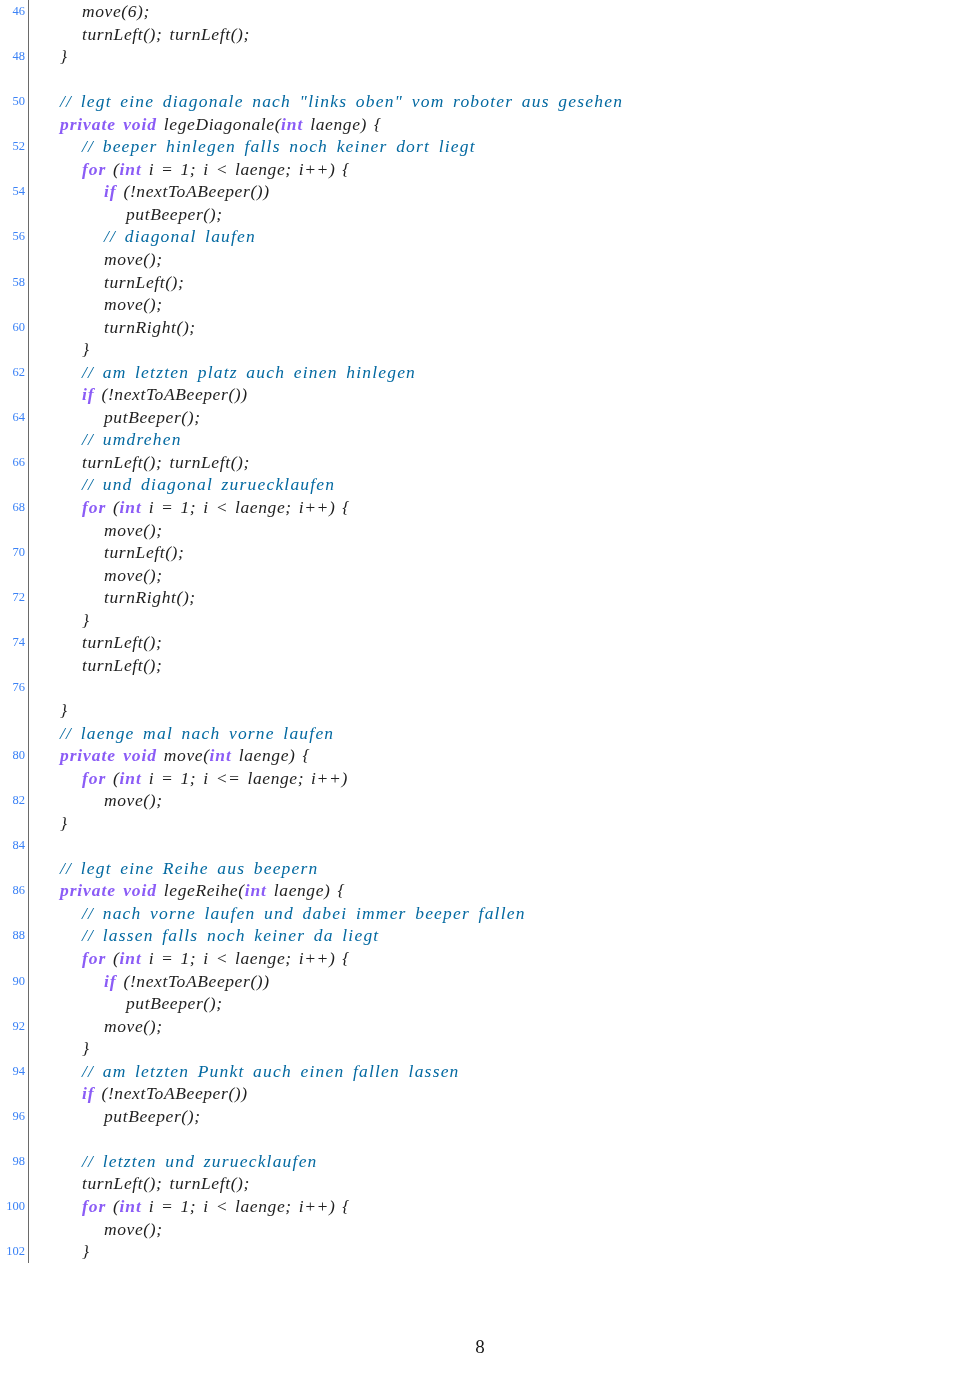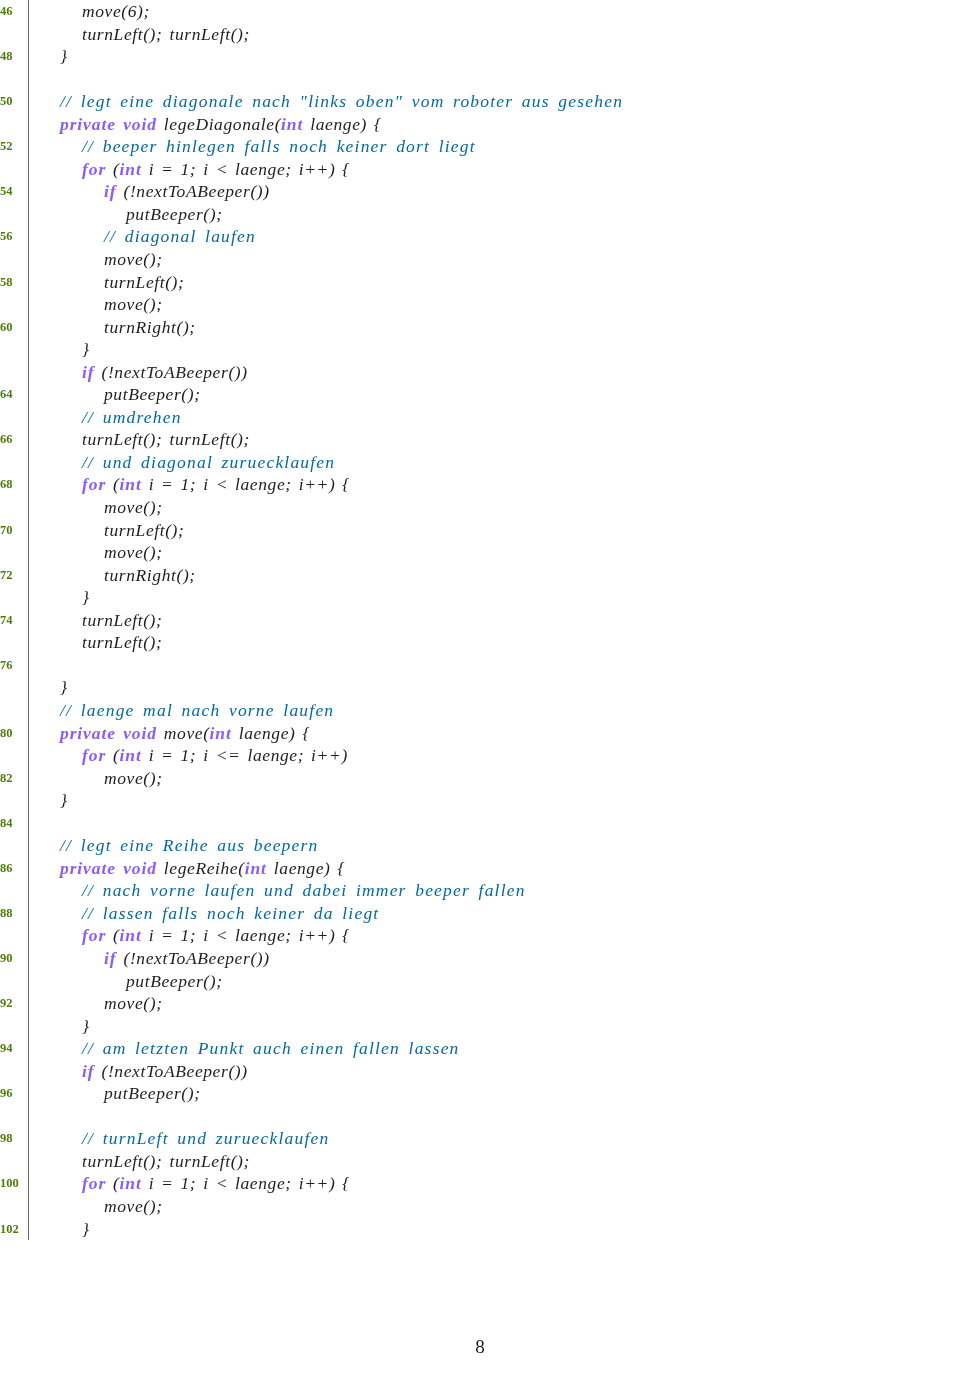--- a/index.html
+++ b/index.html
@@ -27,25 +27,25 @@
     height: 22.55px;
     line-height: 22.55px;
     white-space: nowrap;
   }
 
   .gutter {
     position: absolute;
     left: 0;
     top: 0;
     width: 25px;
+    text-align: right;
     font-family: "Liberation Serif", "DejaVu Serif", serif;
     font-size: 12.5px;
-    color: #4d7c0f;
+    color: #3b82f6;
     line-height: 22.55px;
-    font-weight: bold;
   }
 
   .rule {
     position: absolute;
     left: 28px;
     top: 0;
     width: 1.4px;
     height: 100%;
     background: #6a6a6a;
   }
@@ -177,20 +177,25 @@
       <span class="gutter">60</span>
       <span class="rule"></span>
       <span class="content ind3"><span class="id">turnRight();</span></span>
     </div>
     <div class="code-line">
       <span class="gutter"></span>
       <span class="rule"></span>
       <span class="content ind2"><span class="punc">}</span></span>
     </div>
     <div class="code-line">
+      <span class="gutter">62</span>
+      <span class="rule"></span>
+      <span class="content ind2"><span class="cmt">// am letzten platz auch einen hinlegen</span></span>
+    </div>
+    <div class="code-line">
       <span class="gutter"></span>
       <span class="rule"></span>
       <span class="content ind2"><span class="kw">if</span><span class="id"> (!nextToABeeper())</span></span>
     </div>
     <div class="code-line">
       <span class="gutter">64</span>
       <span class="rule"></span>
       <span class="content ind3"><span class="id">putBeeper();</span></span>
     </div>
     <div class="code-line">
@@ -349,21 +354,21 @@
       <span class="content ind3"><span class="id">putBeeper();</span></span>
     </div>
     <div class="code-line">
       <span class="gutter"></span>
       <span class="rule"></span>
       <span class="content"></span>
     </div>
     <div class="code-line">
       <span class="gutter">98</span>
       <span class="rule"></span>
-      <span class="content ind2"><span class="cmt">// turnLeft und zuruecklaufen</span></span>
+      <span class="content ind2"><span class="cmt">// letzten und zuruecklaufen</span></span>
     </div>
     <div class="code-line">
       <span class="gutter"></span>
       <span class="rule"></span>
       <span class="content ind2"><span class="id">turnLeft();  turnLeft();</span></span>
     </div>
     <div class="code-line">
       <span class="gutter">100</span>
       <span class="rule"></span>
       <span class="content ind2"><span class="kw">for</span><span class="id"> (</span><span class="kw">int</span><span class="id"> i = 1; i &lt; laenge; i++) {</span></span>

